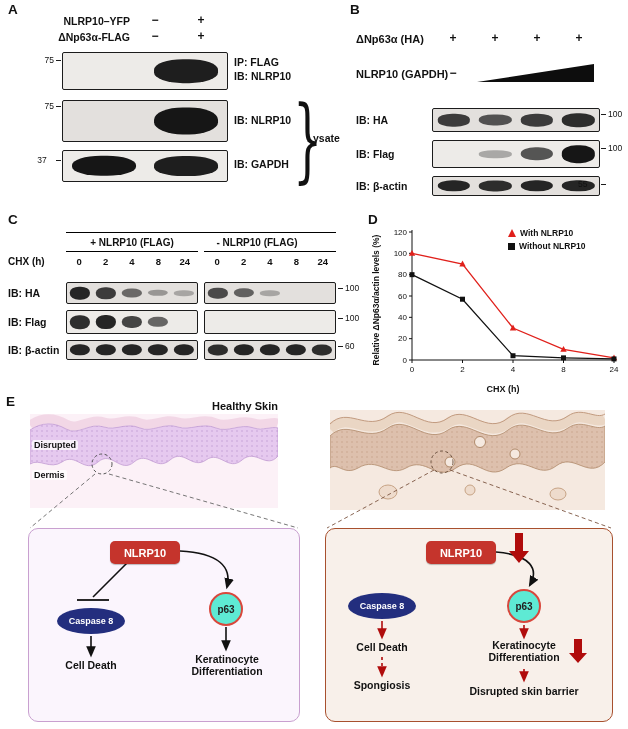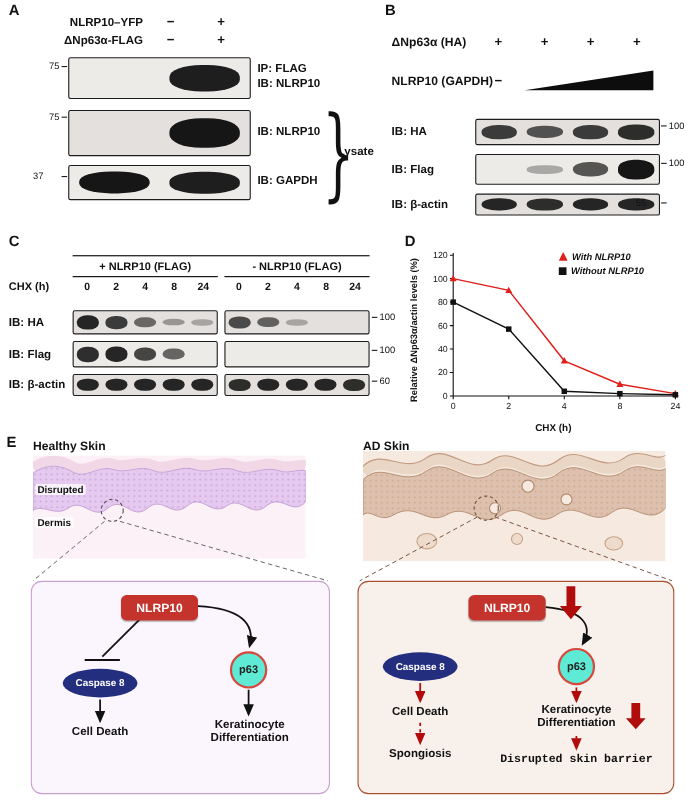--- a/index.html
+++ b/index.html
@@ -16,24 +16,24 @@
   .mw { position:absolute; font-size:8.5px; white-space:nowrap; }
   .tickmark { position:absolute; background:#1c1c1c; height:1px; width:5px; }
   .iblabel { position:absolute; font-weight:700; font-size:10.5px; white-space:nowrap; }
   .hline { position:absolute; background:#000; height:1px; }
   .wedge { position:absolute; width:0; height:0; border-left:117px solid transparent; border-bottom:18px solid #0d0d0d; }
   .brace { position:absolute; font-family:"DejaVu Serif", serif; font-size:92px; line-height:92px; transform:scaleX(0.5); transform-origin:left center; font-weight:400; }
   .ctr { text-align:center; }
   .chxnum { flex:1; text-align:center; font-weight:700; font-size:9.5px; }
   .vlabel { position:absolute; white-space:nowrap; font-size:8.5px; font-weight:700; transform:translate(-50%,-50%) rotate(-90deg); }
   .legend-row { display:flex; align-items:center; gap:4px; margin-bottom:3px; }
-  .legend-label { font-size:8.5px; font-weight:600;font-style:italic; }
+  .legend-label { font-size:8.5px; font-weight:600; }
   .tri { width:0; height:0; border-left:4.5px solid transparent; border-right:4.5px solid transparent; border-bottom:8px solid #e0201b; }
   .sq { width:7px; height:7px; background:#111; }
-  .skin-title { position:absolute; font-weight:700; font-size:11px; text-align:left; }
+  .skin-title { position:absolute; font-weight:700; font-size:11px; text-align:right; }
   .tissue-label { position:absolute; font-weight:700; font-size:9px; background:rgba(255,255,255,0.75); padding:0 2px; border-radius:2px; }
   .pbox { position:absolute; border:1.6px solid #999; border-radius:10px; background:#fff; }
   .node-red { position:absolute; background:#c5342c; color:#fff; font-weight:700; font-size:11px; display:flex; align-items:center; justify-content:center; border-radius:5px; box-shadow:0 1px 1px rgba(0,0,0,0.25); }
   .node-blue { position:absolute; background:#232e7e; color:#fff; font-weight:700; font-size:9px; display:flex; align-items:center; justify-content:center; border-radius:50%; }
   .node-p63 { position:absolute; background:#5eead4; border:2.5px solid #d8473c; border-radius:50%; color:#222; font-weight:700; font-size:10px; display:flex; align-items:center; justify-content:center; }
   .outcome { position:absolute; font-weight:700; font-size:10.5px; text-align:center; line-height:1.15; }
   svg { display:block; }
 </style>
 </head>
 <body>
@@ -61,21 +61,21 @@
   <div class="iblabel" style="left:234px;top:56px;">IP: FLAG</div>
   <div class="iblabel" style="left:234px;top:70px;">IB: NLRP10</div>
 
   <div class="abs mw" style="left:30px;top:101px;width:24px;text-align:right;">75</div>
   <div class="tickmark" style="left:56px;top:106px;"></div>
   <div class="blot-box bg-mid" style="left:62px;top:100px;width:166px;height:42px;">
       <div class="band" style="left: 75%; width: 39%; height: 68%; opacity: 1;"></div>
     </div>
   <div class="iblabel" style="left:234px;top:114px;">IB: NLRP10</div>
 
-  <div class="abs mw" style="left:30px;top:155px;width:24px;text-align:left;">37</div>
+  <div class="abs mw" style="left:30px;top:155px;width:24px;text-align:center;">37</div>
   <div class="tickmark" style="left:56px;top:160px;"></div>
   <div class="blot-box bg-light" style="left:62px;top:150px;width:166px;height:32px;">
       <div class="band" style="left: 25%; width: 39%; height: 68%; opacity: 1;"></div>
       <div class="band" style="left: 75%; width: 39%; height: 65.9%; opacity: 0.9625;"></div>
     </div>
   <div class="iblabel" style="left:234px;top:158px;">IB: GAPDH</div>
 
   <div class="brace" style="left:293px;top:94px;">}</div>
   <div class="iblabel" style="left:307px;top:132px;">Lysate</div>
 
@@ -120,21 +120,21 @@
       <div class="band" style="left: 87.5%; width: 19.5%; height: 63.8%; opacity: 0.925;"></div>
     </div>
   <div class="tickmark" style="left:601px;top:184px;"></div>
   <div class="abs mw" style="left:578px;top:179px;">55</div>
 
   <div class="abs plabel" style="left:8px;top:212px;">C</div>
 
   <div class="hline" style="left:66px;top:232px;width:270px;"></div>
 
   <div class="abs rowlabel ctr" style="left:66px;top:237px;width:132px;font-size:10px;">+ NLRP10 (FLAG)</div>
-  <div class="abs rowlabel ctr" style="left:204px;top:237px;width:132px;font-size:10px;">- NLRP10 (FLAG)</div>
+  <div class="abs rowlabel ctr" style="left:191px;top:237px;width:132px;font-size:10px;">- NLRP10 (FLAG)</div>
   <div class="hline" style="left:66px;top:251px;width:132px;"></div>
   <div class="hline" style="left:204px;top:251px;width:132px;"></div>
 
   <div class="abs rowlabel" style="left:8px;top:256px;font-size:10px;">CHX (h)</div>
   <div class="abs lane-row" style="left:66px;top:256px;width:132px;">
     <span class="chxnum">0</span>
     <span class="chxnum">2</span>
     <span class="chxnum">4</span>
     <span class="chxnum">8</span>
     <span class="chxnum">24</span>
@@ -242,21 +242,20 @@
     </div>
     <div class="legend-row">
       <span class="sq"></span>
       <span class="legend-label">Without NLRP10</span>
     </div>
   </div>
 
   <div class="abs plabel" style="left:6px;top:394px;">E</div>
 
   <div class="skin-title" style="left:30px;top:400px;width:248px;">Healthy Skin</div>
-  <div class="skin-title" style="left:330px;top:400px;width:275px;">AD Skin</div>
 
   <svg class="abs" style="left:30px;top:414px;" width="248" height="94" viewBox="0 0 248 94">
     <defs>
       <pattern id="dotsH" width="5" height="5" patternUnits="userSpaceOnUse">
         <circle cx="2" cy="2" r="0.8" fill="#a87cc2"></circle>
       </pattern>
     </defs>
     <rect width="248" height="94" fill="#fcf1f7"></rect>
     <path d="M0,16 C12,8 24,8 36,15 C48,22 60,8 74,13 C86,17 96,8 110,14 C122,19 134,8 148,13 C160,17 172,8 186,14 C198,19 210,9 224,14 C232,17 242,12 248,14" transform="translate(0,-5)" fill="none" stroke="#f2d7e6" stroke-width="9"></path>
     <path id="epiH" d="M0,16 C12,8 24,8 36,15 C48,22 60,8 74,13 C86,17 96,8 110,14 C122,19 134,8 148,13 C160,17 172,8 186,14 C198,19 210,9 224,14 C232,17 242,12 248,14 L248,42 C236,56 226,34 212,46 C198,58 190,36 176,46 C162,56 154,34 140,46 C126,58 118,36 104,48 C90,60 82,36 68,48 C54,60 46,38 32,48 C20,56 10,44 0,50 Z" fill="#e6c9ef" stroke="#bb93cf" stroke-width="0.7"></path>
@@ -331,16 +330,16 @@
       <line x1="198" y1="96" x2="198" y2="108" stroke="#b00c0c" stroke-width="1.6" marker-end="url(#mRr)"></line>
       <polygon points="248,110 256,110 256,124 261,124 252,134 243,124 248,124" fill="#b00c0c"></polygon>
       <line x1="198" y1="140" x2="198" y2="151" stroke="#b00c0c" stroke-width="1.6" marker-end="url(#mRr)"></line>
     </svg>
     <div class="node-red" style="left: 100px; top: 12px; width: 70px; height: 23px; background-color: rgb(197, 52, 44);">NLRP10</div>
     <div class="node-blue" style="left: 22px; top: 64px; width: 68px; height: 26px; background-color: rgb(35, 46, 126);">Caspase 8</div>
     <div class="node-p63" style="left: 181px; top: 60px; width: 34px; height: 34px; border-color: rgb(216, 71, 60);">p63</div>
     <div class="outcome" style="left:16px;top:112px;width:80px;">Cell Death</div>
     <div class="outcome" style="left:16px;top:150px;width:80px;">Spongiosis</div>
     <div class="outcome" style="left:150px;top:110px;width:96px;">Keratinocyte Differentiation</div>
-    <div class="outcome" style="left:128px;top:156px;width:140px;font-family:Liberation Mono, monospace;">Disrupted skin barrier</div>
+    <div class="outcome" style="left:128px;top:156px;width:140px;">Disrupted skin barrier</div>
   </div>
 
 </div>
 
 </body></html>

